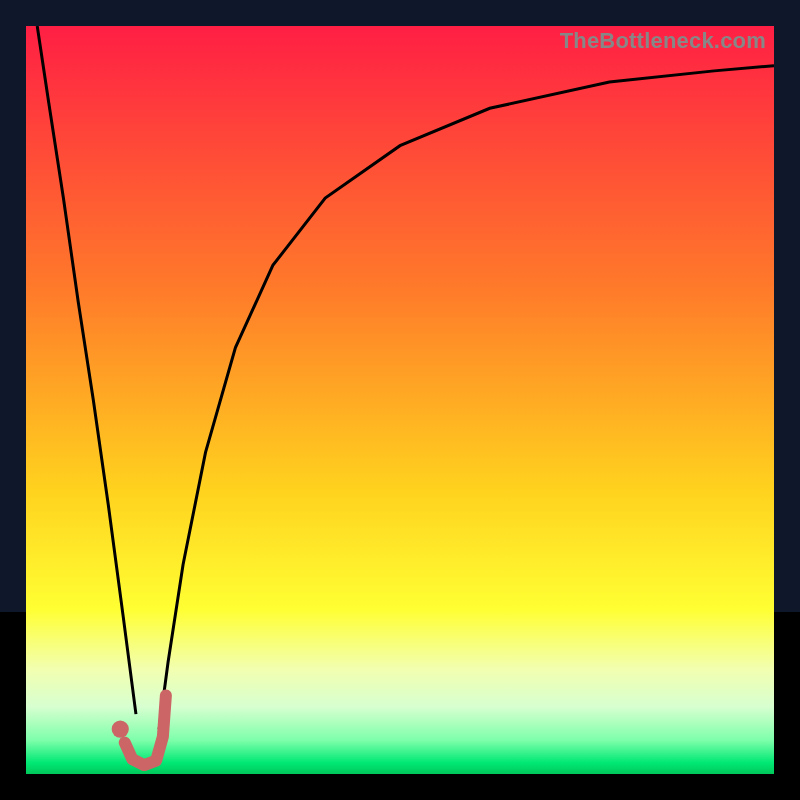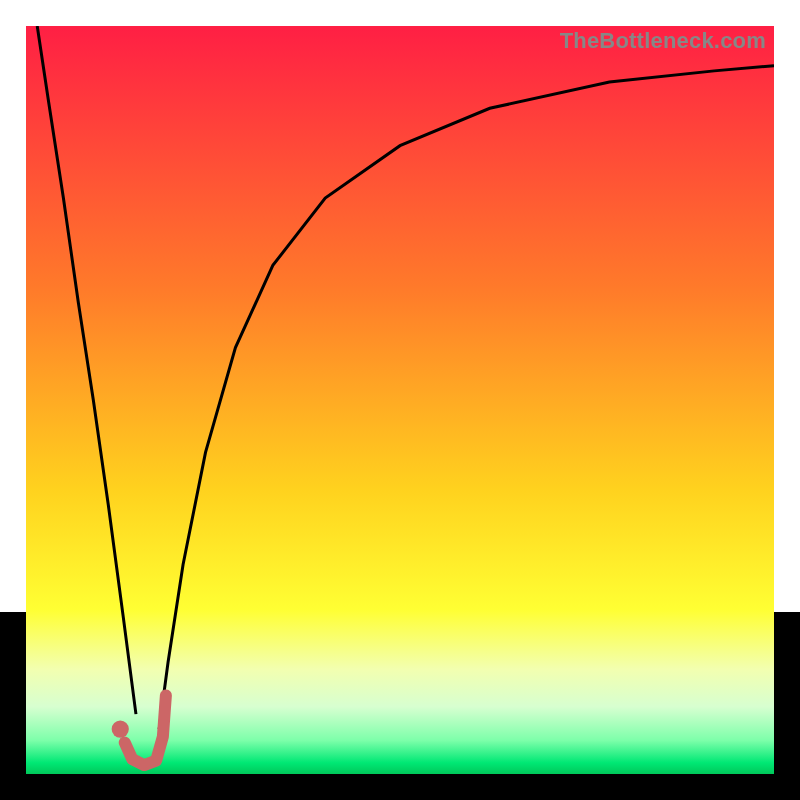--- a/index.html
+++ b/index.html
@@ -9,21 +9,21 @@
     height: 800px;
     background: #000;
     overflow: hidden;
   }
   .frame {
     position: absolute;
     left: 0;
     top: 0;
     width: 800px;
     height: 612px;
-    background: #ffffff;
+    background: #0f172a;
   }
   .plot {
     position: absolute;
     left: 26px;
     top: 26px;
     width: 748px;
     height: 748px;
     overflow: hidden;
   }
   .gradient {

